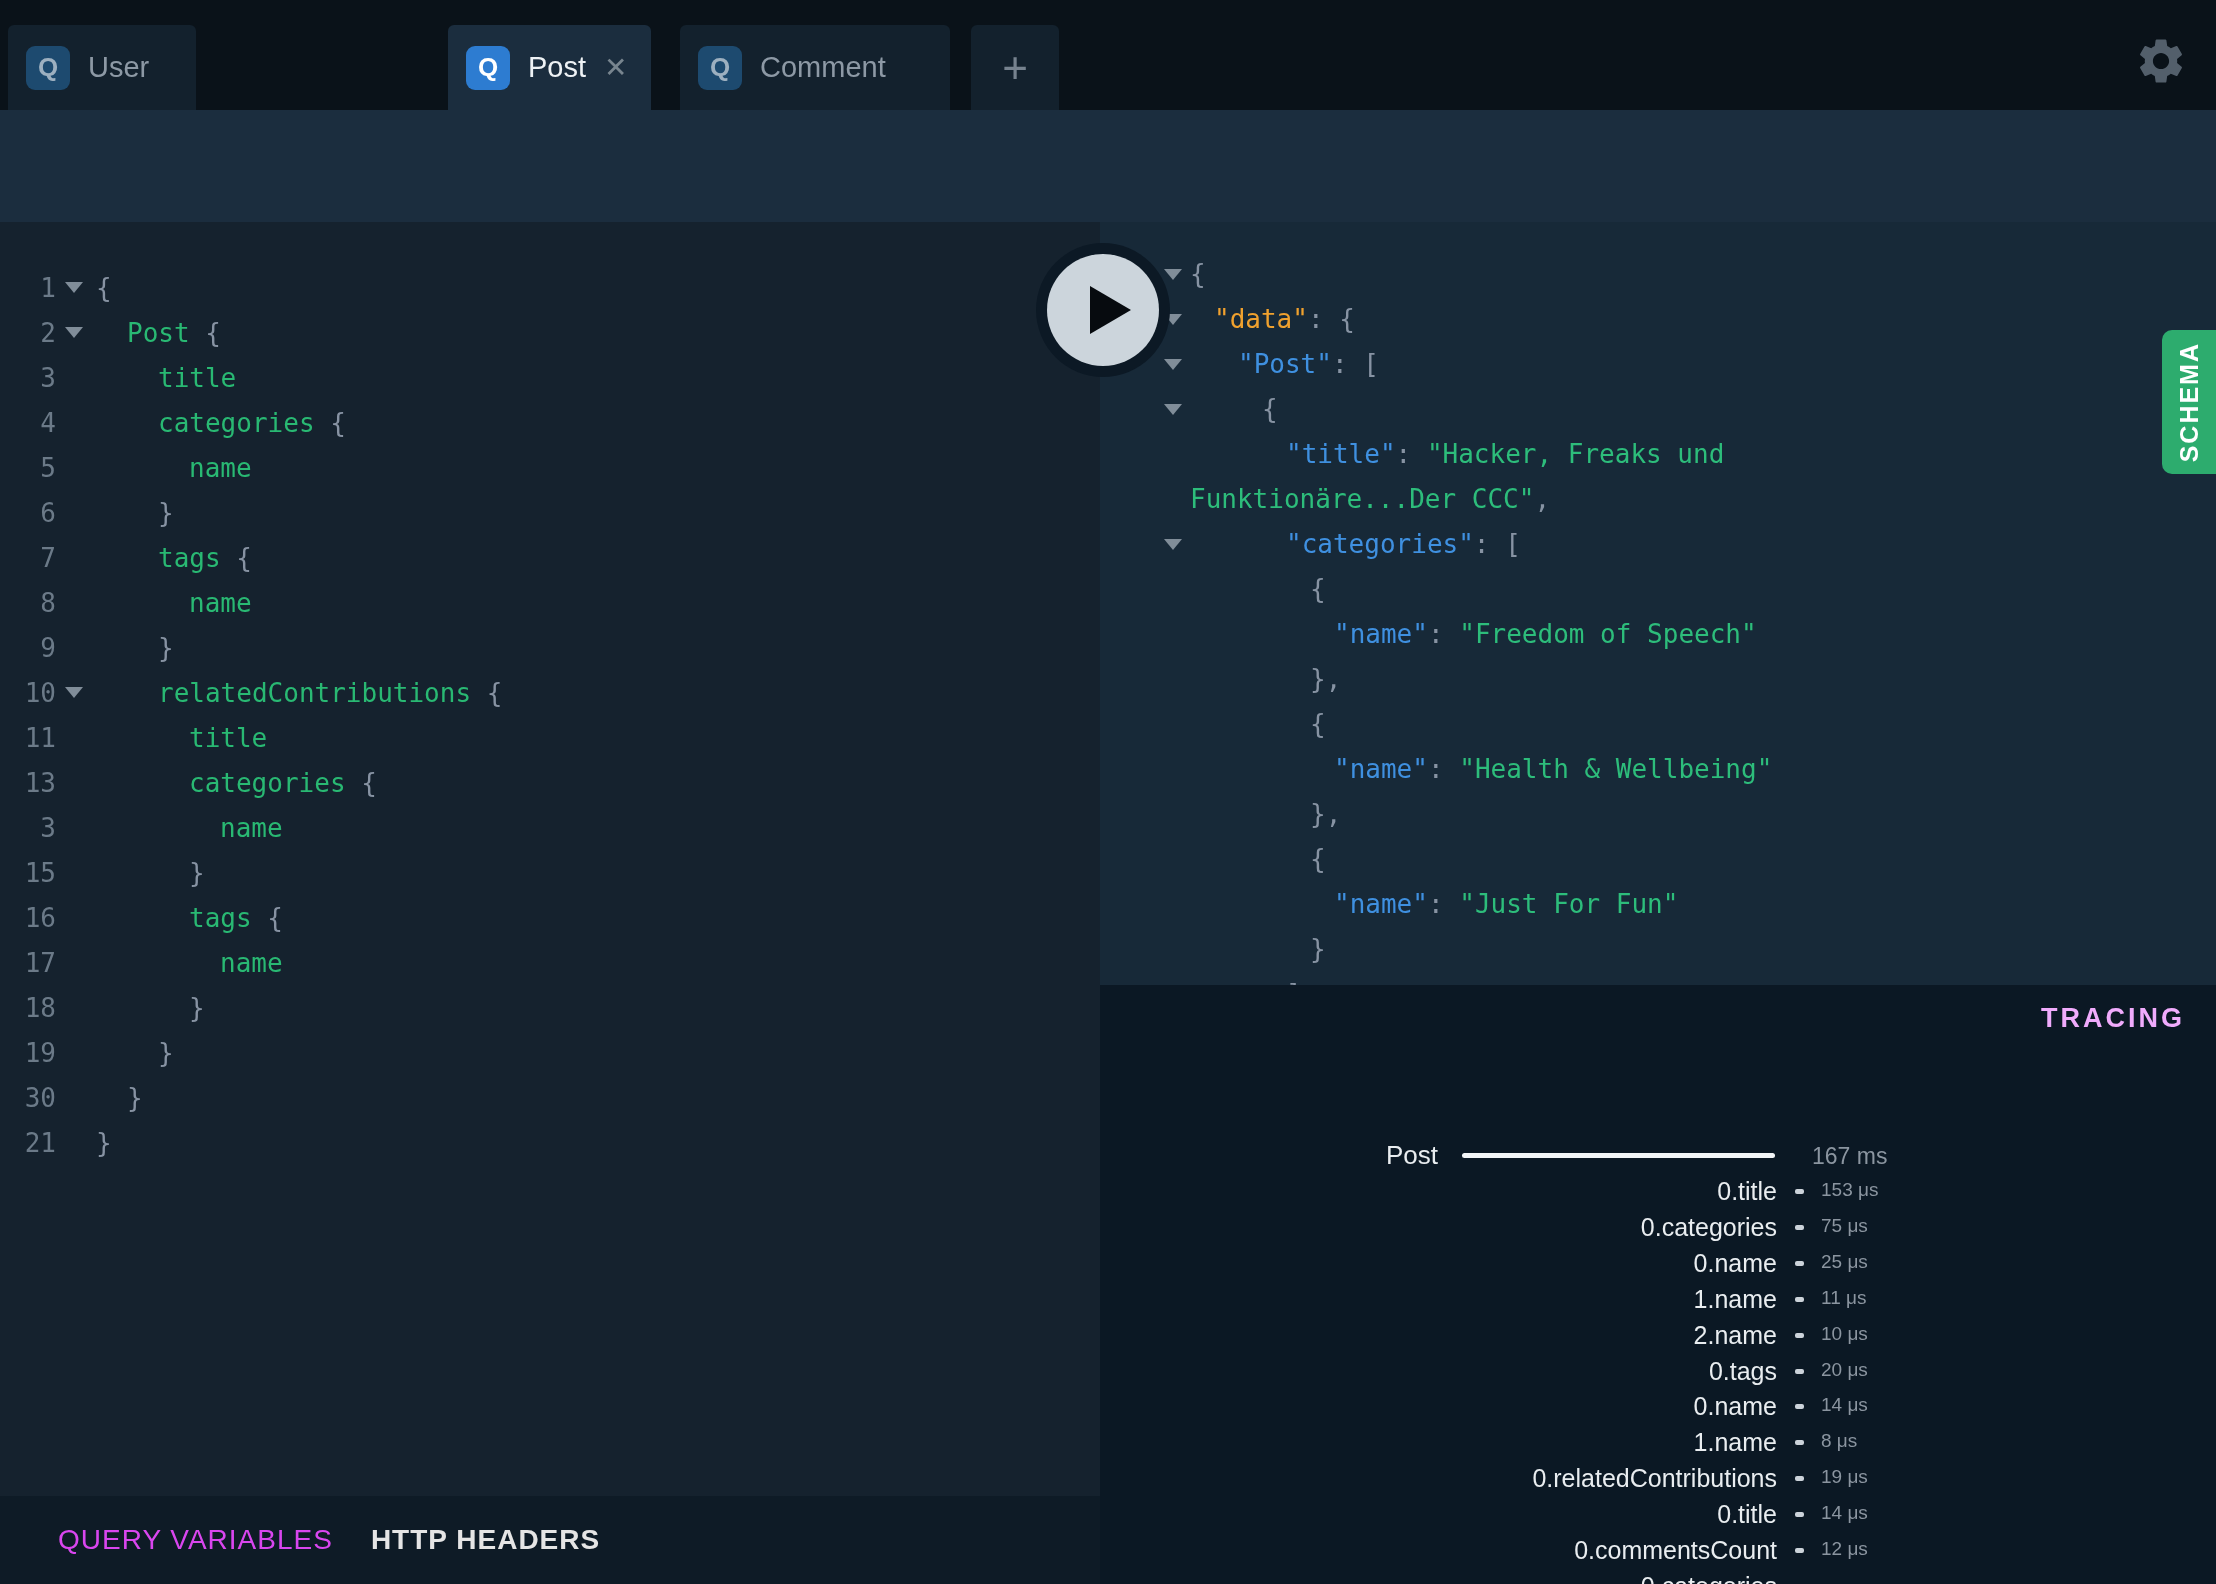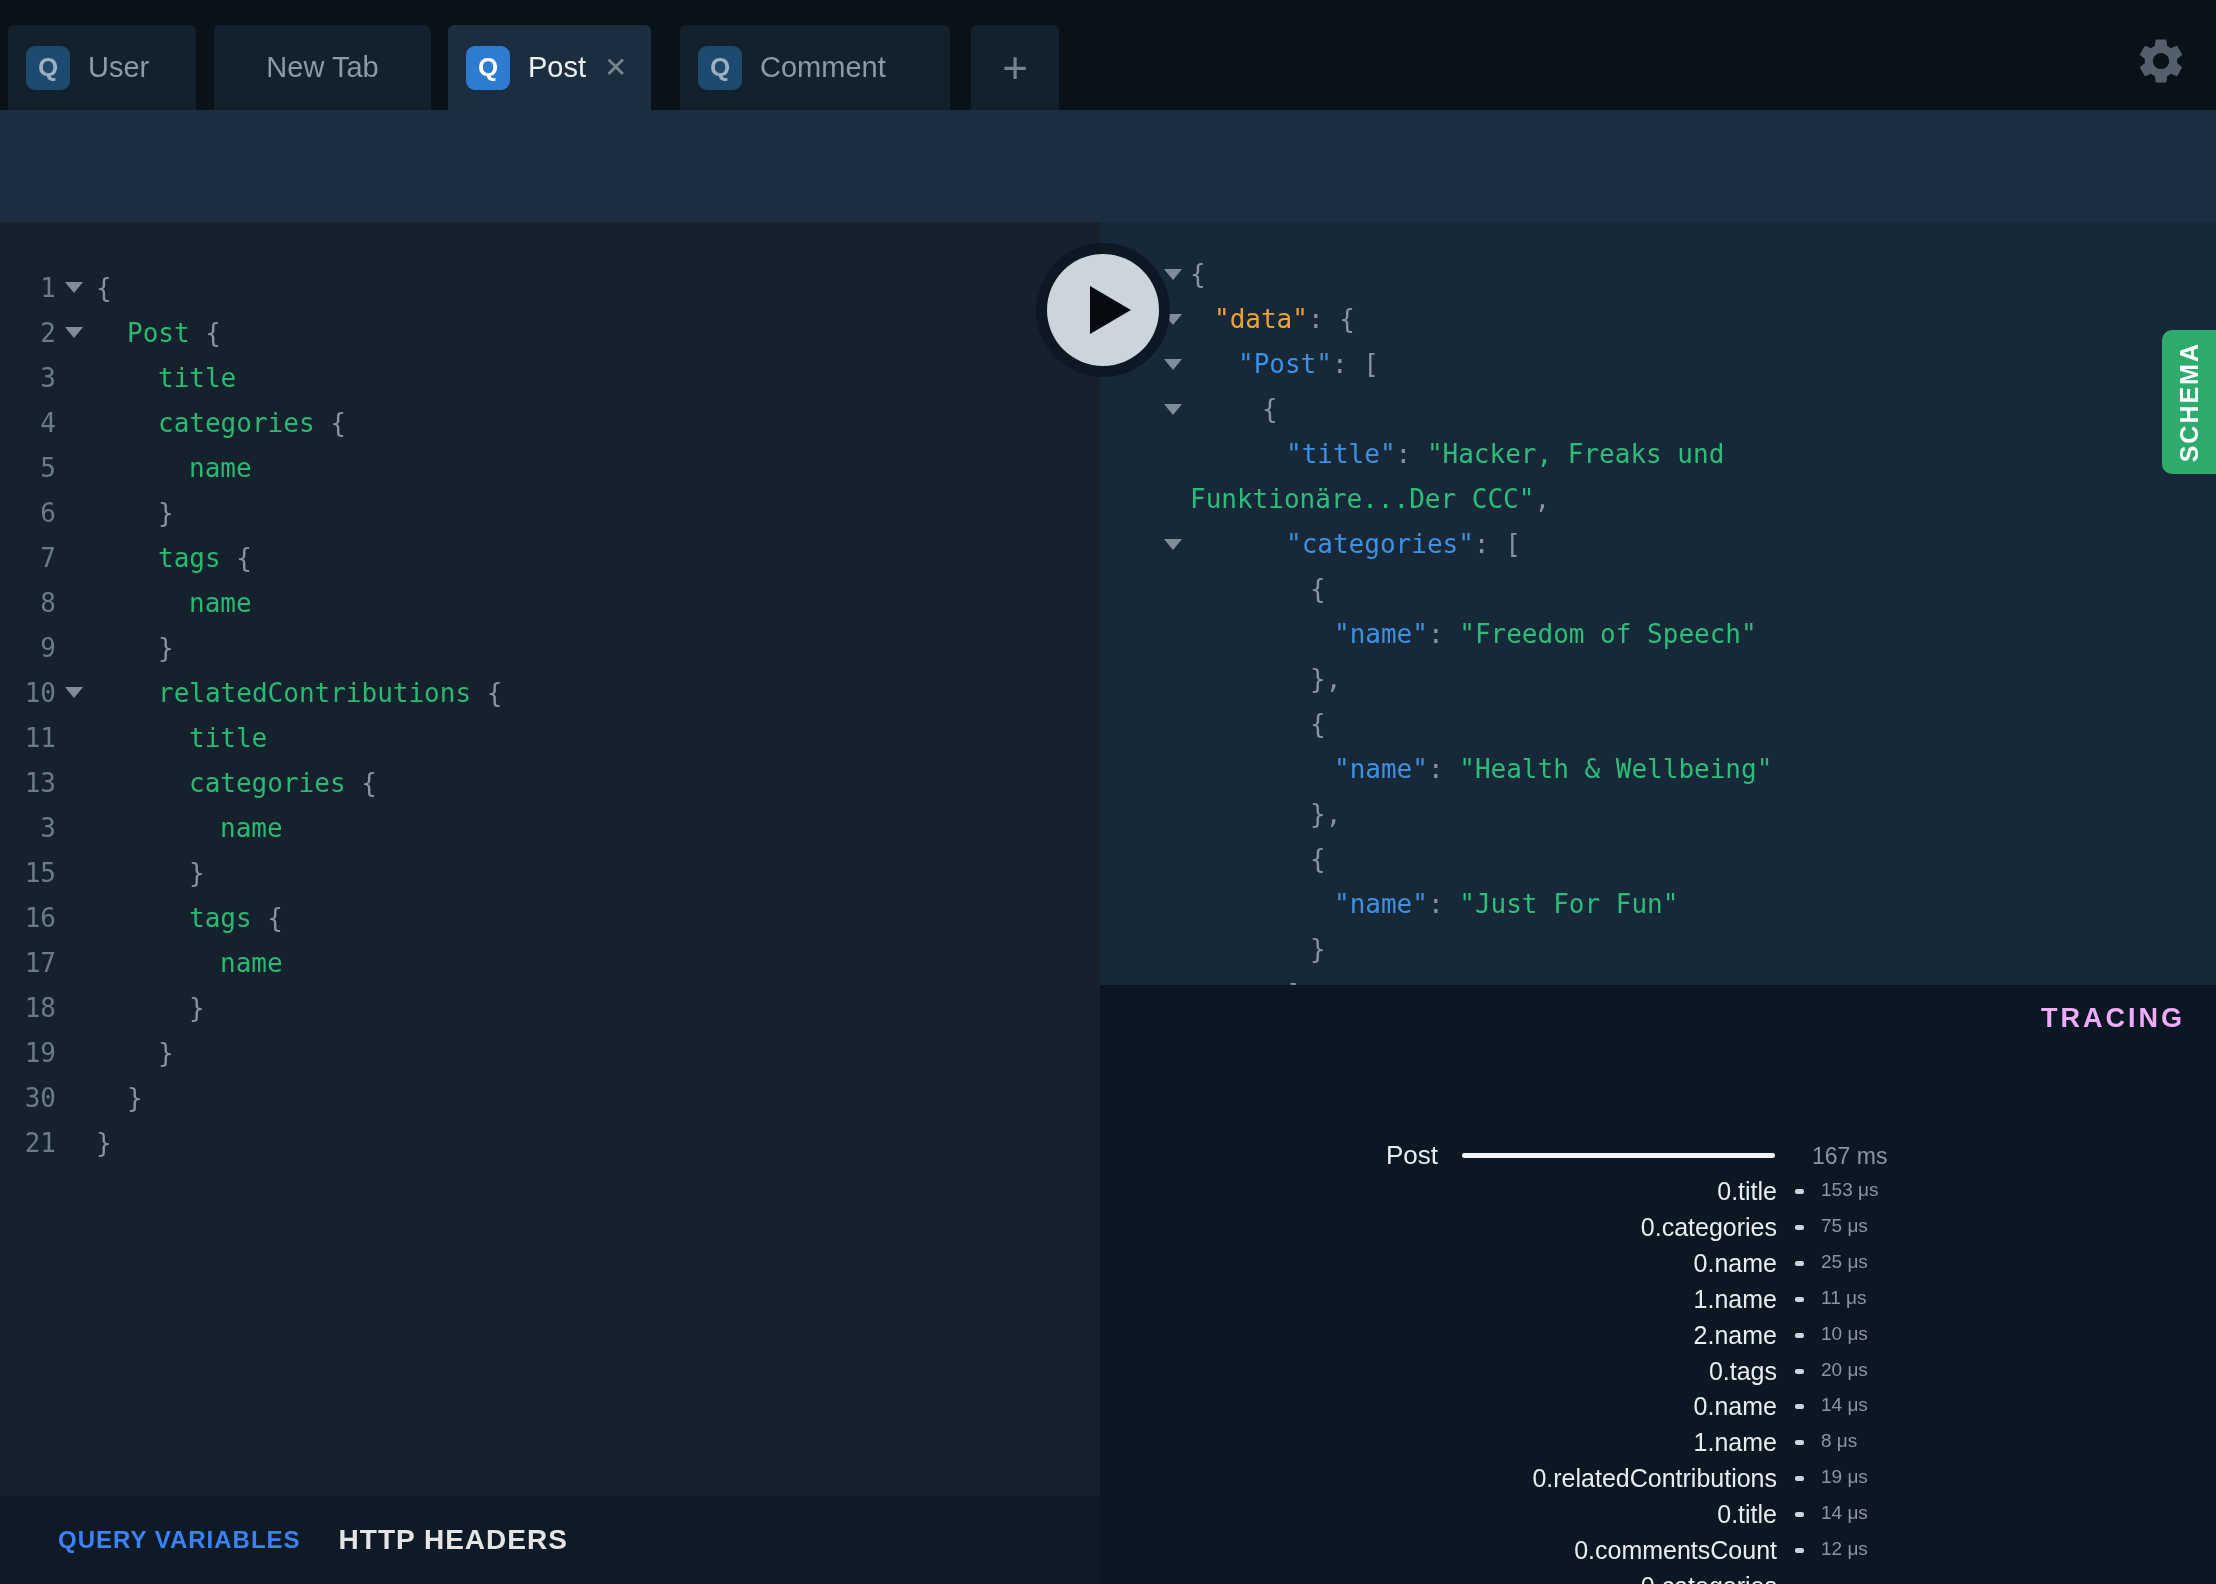--- a/index.html
+++ b/index.html
@@ -54,21 +54,21 @@
          font-family:"DejaVu Sans Mono","Liberation Mono",monospace;font-size:26px;}
   .lnum{width:56px;text-align:right;color:#6b7a88;flex:none;}
   .fslot{width:36px;flex:none;display:flex;justify-content:center;align-items:center;}
   .fa{width:0;height:0;border-left:9px solid transparent;border-right:9px solid transparent;
       border-top:11px solid #808d99;}
   .qcode{white-space:pre;}
 
   
   .bottombar{position:absolute;left:0;top:1496px;width:1100px;height:88px;background:var(--bottombar-bg);
              display:flex;align-items:center;gap:38px;padding-left:58px;}
-  .qvlabel{font-size:24px;font-weight:bold;letter-spacing:1px;color:#3b82f6;cursor:pointer;}
+  .qvlabel{font-size:28px;font-weight:normal;letter-spacing:1px;color:#d946ef;cursor:pointer;}
   .hhlabel{font-size:28px;font-weight:bold;letter-spacing:1px;color:#e5e5e5;cursor:pointer;}
 
   
   .response{position:absolute;left:1100px;top:222px;width:1116px;height:763px;
             background:var(--response-bg);overflow:hidden;padding-top:29px;}
   .rline{position:relative;display:flex;align-items:center;height:45px;
          font-family:"DejaVu Sans Mono","Liberation Mono",monospace;font-size:26px;}
   .rfold{position:absolute;left:64px;top:18px;}
   .rcode{white-space:pre;}
   .tk-p{color:var(--punct-gray);}
@@ -114,23 +114,20 @@
     <div class="addtab">+</div>
     <div class="gear">
       <svg viewBox="0 0 24 24" width="54" height="54">
         <path fill="#535f6b" d="M19.14 12.94c.04-.3.06-.61.06-.94s-.02-.64-.07-.94l2.03-1.58c.18-.14.23-.41.12-.61l-1.92-3.32c-.12-.22-.37-.29-.59-.22l-2.39.96c-.5-.38-1.03-.7-1.62-.94l-.36-2.54c-.04-.24-.24-.41-.48-.41h-3.84c-.24 0-.43.17-.47.41l-.36 2.54c-.59.24-1.13.57-1.62.94l-2.39-.96c-.22-.08-.47 0-.59.22L2.74 8.87c-.12.21-.08.47.12.61l2.03 1.58c-.05.3-.09.63-.09.94s.02.64.07.94l-2.03 1.58c-.18.14-.23.41-.12.61l1.92 3.32c.12.22.37.29.59.22l2.39-.96c.5.38 1.03.7 1.62.94l.36 2.54c.05.24.24.41.48.41h3.84c.24 0 .44-.17.47-.41l.36-2.54c.59-.24 1.13-.56 1.62-.94l2.39.96c.22.08.47 0 .59-.22l1.92-3.32c.12-.22.07-.47-.12-.61l-2.01-1.58zM12 15.6c-1.98 0-3.6-1.62-3.6-3.6s1.62-3.6 3.6-3.6 3.6 1.62 3.6 3.6-1.62 3.6-3.6 3.6z"></path>
       </svg>
     </div>
   <div class="tab" style="left: 8px; width: 188px;">
         <span class="qbadge">Q</span>
         <span class="tab-label">User</span>
       </div>
-      <div class="tab center" style="left: 214px; width: 217px;">
-        <span class="tab-label">New Tab</span>
-      </div>
       <div class="tab active" style="left: 448px; width: 203px;">
         <span class="qbadge act">Q</span>
         <span class="tab-label">Post</span>
         <span class="tab-close">✕</span>
       </div>
       <div class="tab" style="left: 680px; width: 270px;">
         <span class="qbadge">Q</span>
         <span class="tab-label">Comment</span>
       </div>
     </div>

